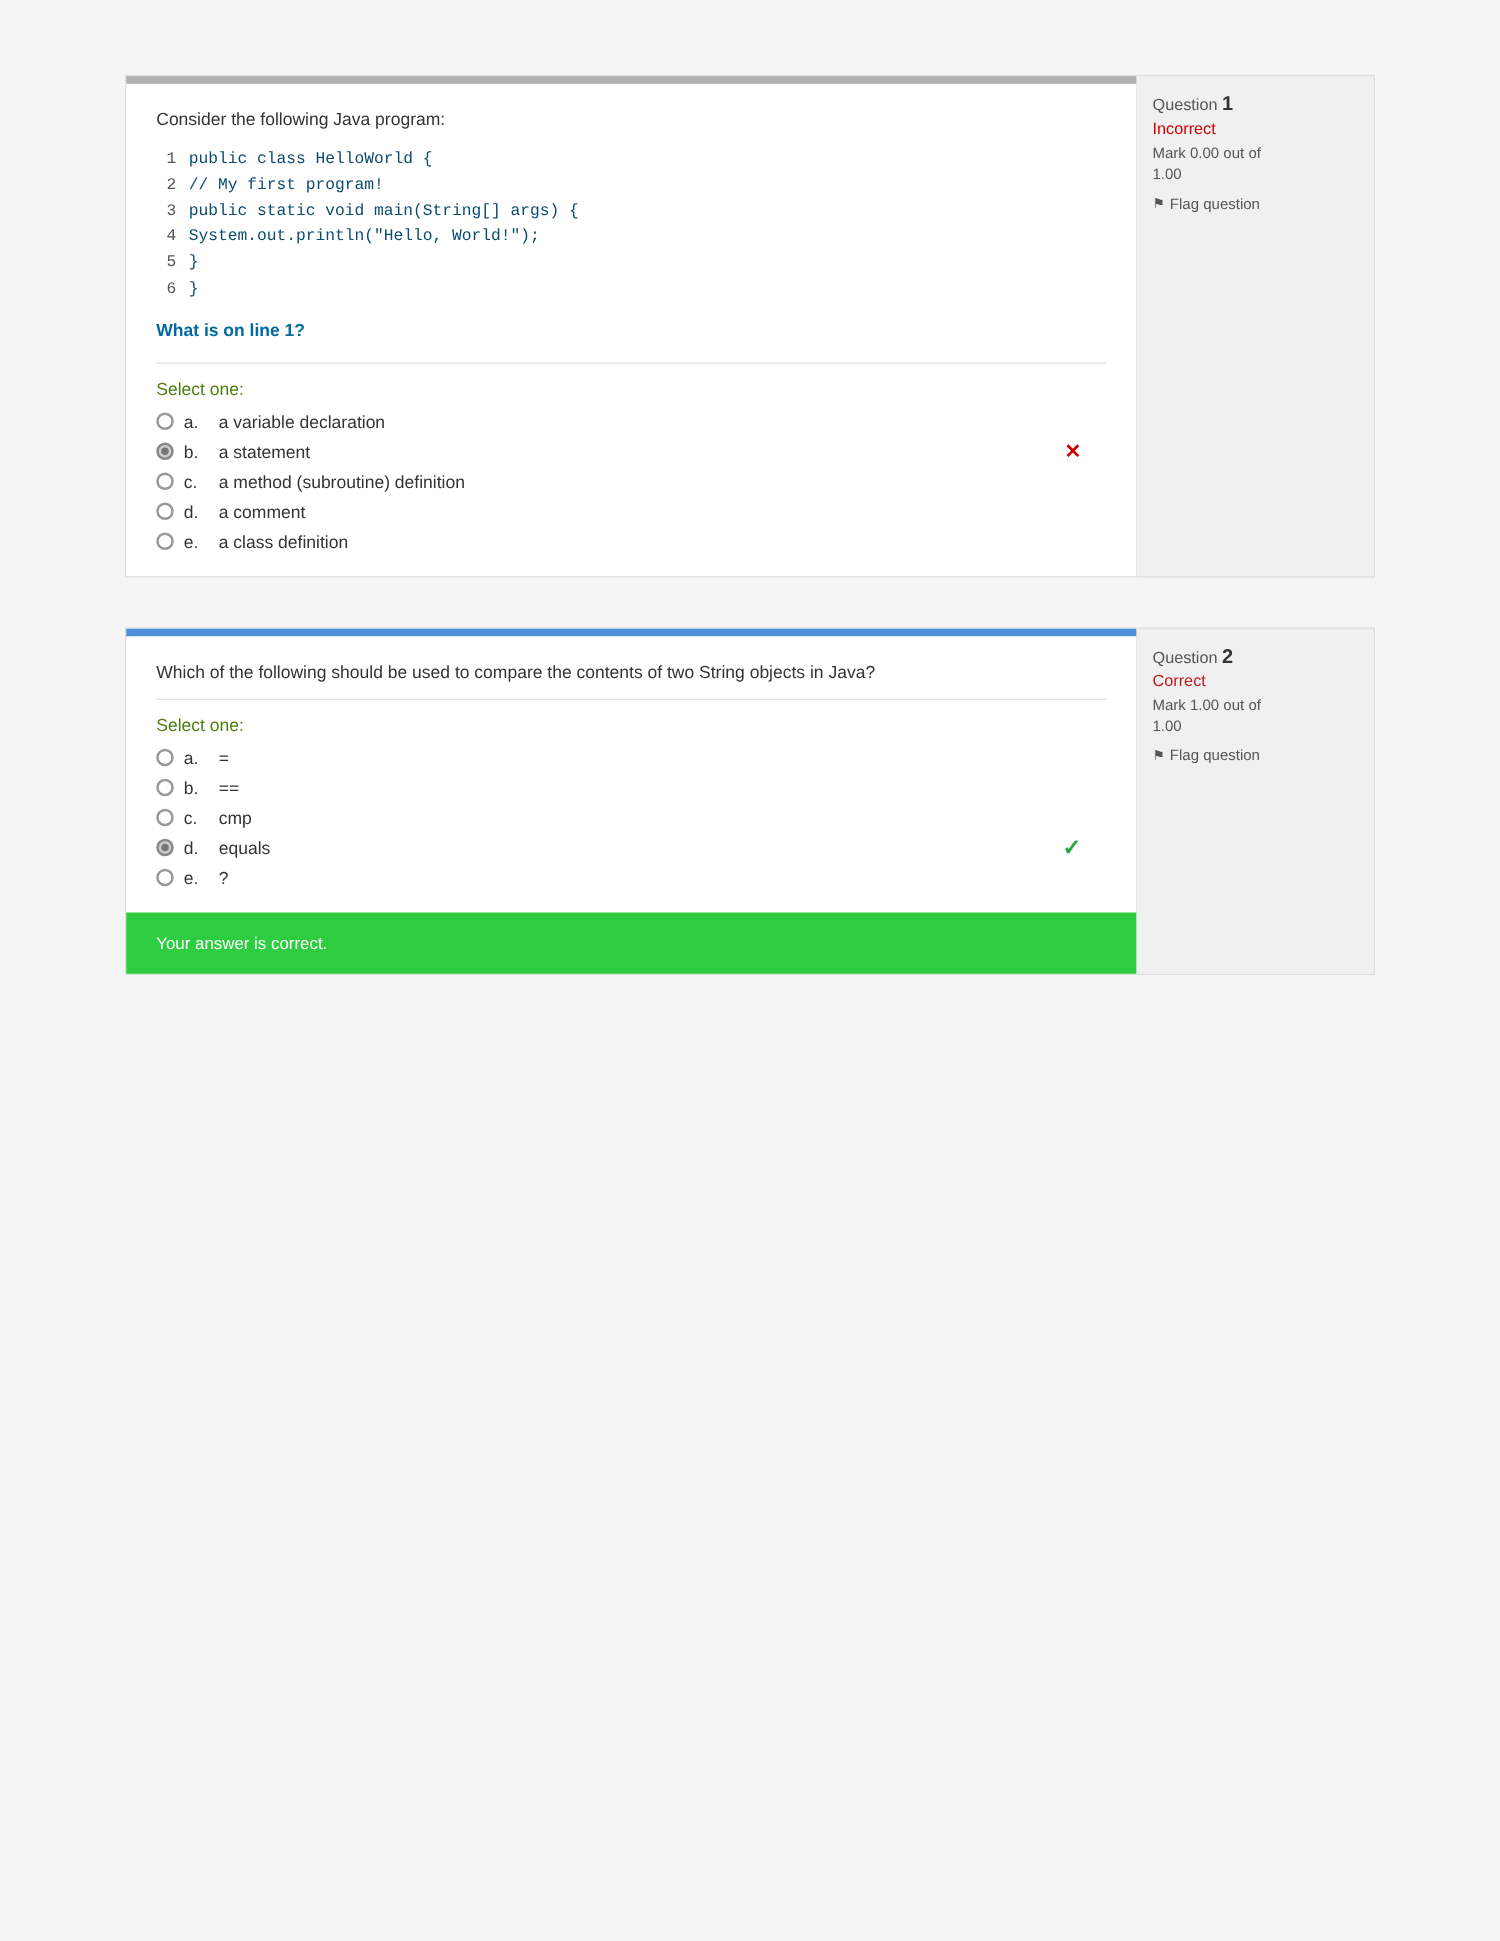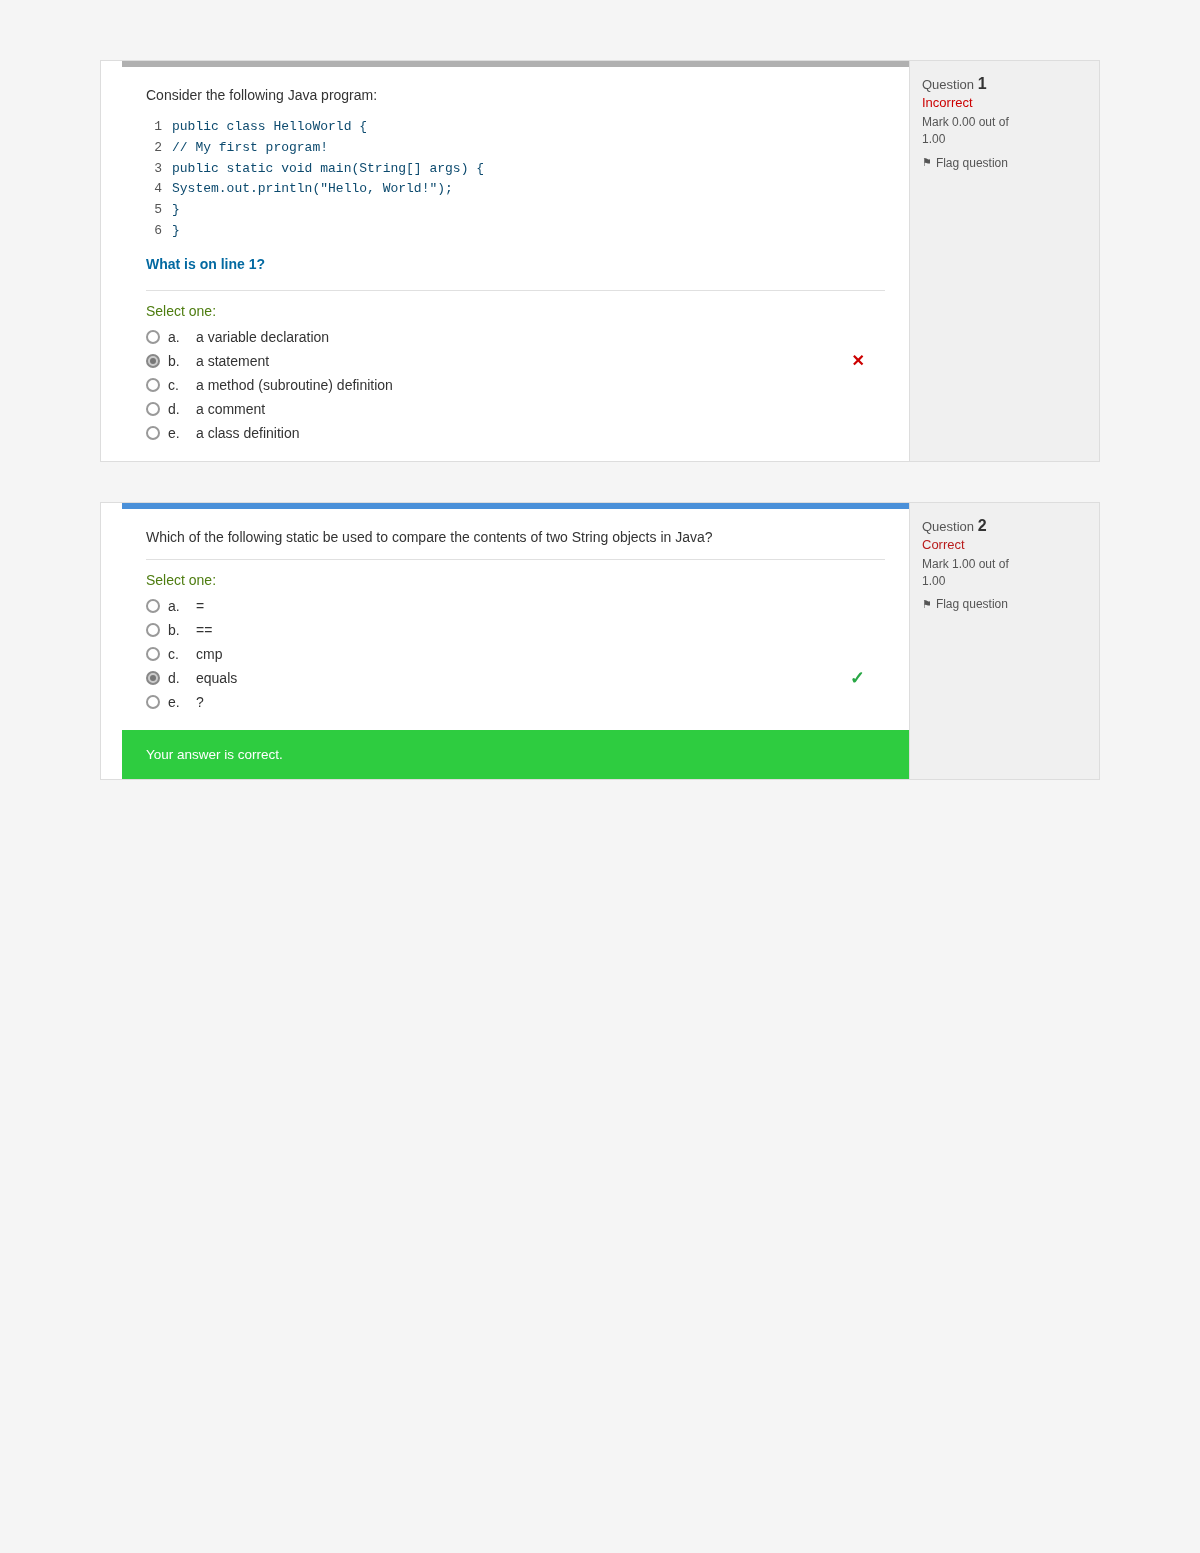--- a/index.html
+++ b/index.html
@@ -18,21 +18,20 @@
       gap: 40px;
     }
     .question-wrapper {
       display: flex;
       gap: 0;
     }
     .question-main {
       flex: 1;
       background: #fff;
       border: 1px solid #ddd;
-      padding-left: 21px;
     }
     .question-top-bar {
       height: 6px;
     }
     .question-top-bar.incorrect { background: #b0b0b0; }
     .question-top-bar.correct { background: #4a90d9; }
     .question-body {
       padding: 20px 24px;
     }
     .question-text {
@@ -260,21 +259,21 @@
         <div class="flag-question">
           <span class="flag-icon">⚑</span>
           <span>Flag question</span>
         </div>
       </div>
     </div>
     <div class="question-wrapper">
       <div class="question-main">
         <div class="question-top-bar correct"></div>
         <div class="question-body">
-          <div class="question-text">Which of the following static be used to compare the contents of two String objects in Java?</div>
+          <div class="question-text">Which of the following should be used to compare the contents of two String objects in Java?</div>
           <hr class="divider">
           <div class="select-one-label">Select one:</div>
           <ul class="options-list">
             <li class="option-item">
               <div class="radio-circle"></div>
               <span class="option-label option-letter">a.</span>
               <span class="option-label">=</span>
             </li>
             <li class="option-item">
               <div class="radio-circle"></div>

